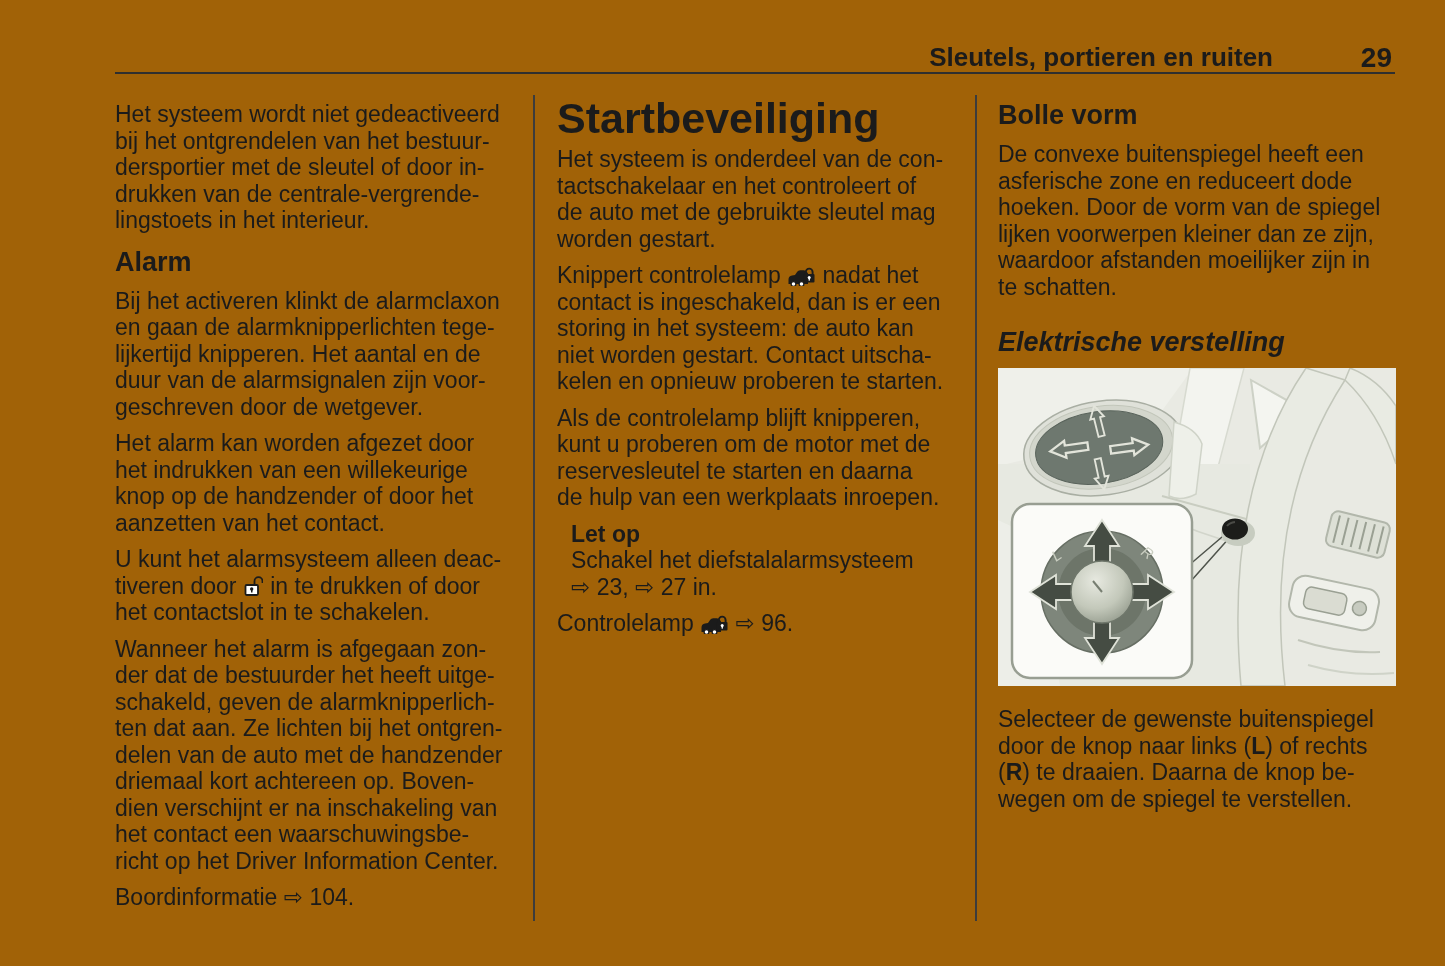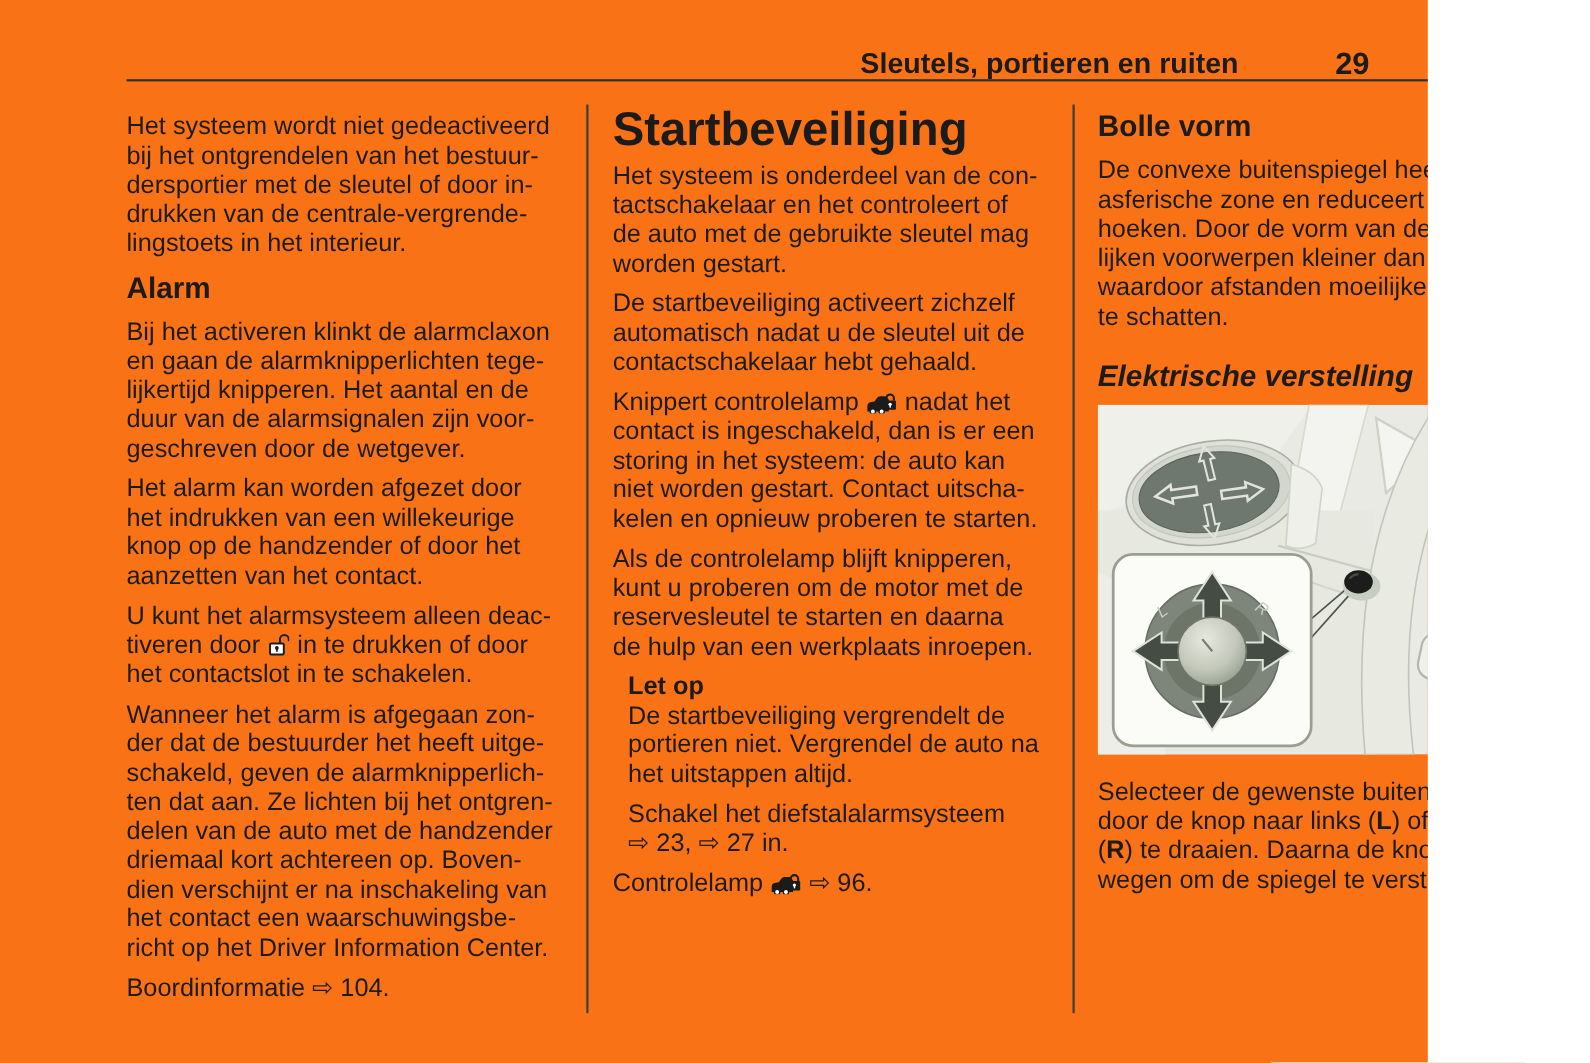--- a/index.html
+++ b/index.html
@@ -1,17 +1,17 @@
 <!DOCTYPE html>
 <html lang="nl"><head>
 <meta charset="utf-8">
 <style>
   html,body{margin:0;padding:0;background:#ffffff;}
   .page{
-    position:relative;width:1298px;height:966px;background:#f97316;overflow:hidden;
+    position:relative;width:1445px;height:966px;background:#a16207;overflow:hidden;
     font-family:"Liberation Sans","DejaVu Sans",sans-serif;color:#1b1b1b;
   }
   
   .hdr-title{position:absolute;top:42px;right:172px;font-size:26px;font-weight:bold;white-space:nowrap;}
   .hdr-num{position:absolute;top:42px;right:53px;font-size:28px;font-weight:bold;}
   .hdr-rule{position:absolute;top:72px;left:115px;width:1280px;height:2px;background:#2f2f2f;}
   
   .vrule{position:absolute;top:95px;width:2px;height:826px;background:#3c3c3c;}
   .vrule.v1{left:533px;} .vrule.v2{left:975px;}
   
@@ -77,45 +77,39 @@
 richt op het Driver Information Center.</p>
     <p class="para">Boordinformatie ⇨ 104.</p>
   </div>
 
   <div class="col col2">
     <h1>Startbeveiliging</h1>
     <p class="para">Het systeem is onderdeel van de con-
 tactschakelaar en het controleert of
 de auto met de gebruikte sleutel mag
 worden gestart.</p>
-    <p class="para">De startbeveiliging activeert zichzelf
-automatisch nadat u de sleutel uit de
-contactschakelaar hebt gehaald.</p>
     <p class="para"><span>Knippert controlelamp </span><svg class="ic" width="27" height="20" viewBox="0 0 27 20">
           <path d="M0.5,18 v-4.5 q0,-3.5 3.5,-4 l3,-0.5 2.2,-3.2 q1,-1.5 3,-1.5 h3.6 q2,0 3,1.5 l1.2,1.7 v10.5 z" fill="#1b1b1b"></path>
           <circle cx="5.5" cy="18" r="2.4" fill="#ffffff" stroke="#1b1b1b" stroke-width="1.2"></circle>
           <circle cx="13.5" cy="18" r="2.4" fill="#ffffff" stroke="#1b1b1b" stroke-width="1.2"></circle>
           <path d="M17.8,8 V6 a3.4,3.4 0 0 1 6.8,0 V8" fill="none" stroke="#1b1b1b" stroke-width="1.9"></path>
           <rect x="15.8" y="8" width="10.7" height="8.6" rx="1" fill="#1b1b1b"></rect>
           <circle cx="21.2" cy="11.6" r="1.5" fill="#ffffff"></circle>
           <rect x="20.6" y="12" width="1.3" height="2.6" fill="#ffffff"></rect>
         </svg><span> nadat het
 contact is ingeschakeld, dan is er een
 storing in het systeem: de auto kan
 niet worden gestart. Contact uitscha-
 kelen en opnieuw proberen te starten.</span></p>
     <p class="para">Als de controlelamp blijft knipperen,
 kunt u proberen om de motor met de
 reservesleutel te starten en daarna
 de hulp van een werkplaats inroepen.</p>
     <div class="note">
       <div class="note-title">Let op</div>
-      <p class="para">De startbeveiliging vergrendelt de
-portieren niet. Vergrendel de auto na
-het uitstappen altijd.</p>
       <p class="para">Schakel het diefstalalarmsysteem
 ⇨ 23, ⇨ 27 in.</p>
     </div>
     <p class="para lamp"><span>Controlelamp </span><svg class="ic" width="27" height="20" viewBox="0 0 27 20">
           <path d="M0.5,18 v-4.5 q0,-3.5 3.5,-4 l3,-0.5 2.2,-3.2 q1,-1.5 3,-1.5 h3.6 q2,0 3,1.5 l1.2,1.7 v10.5 z" fill="#1b1b1b"></path>
           <circle cx="5.5" cy="18" r="2.4" fill="#ffffff" stroke="#1b1b1b" stroke-width="1.2"></circle>
           <circle cx="13.5" cy="18" r="2.4" fill="#ffffff" stroke="#1b1b1b" stroke-width="1.2"></circle>
           <path d="M17.8,8 V6 a3.4,3.4 0 0 1 6.8,0 V8" fill="none" stroke="#1b1b1b" stroke-width="1.9"></path>
           <rect x="15.8" y="8" width="10.7" height="8.6" rx="1" fill="#1b1b1b"></rect>
           <circle cx="21.2" cy="11.6" r="1.5" fill="#ffffff"></circle>

